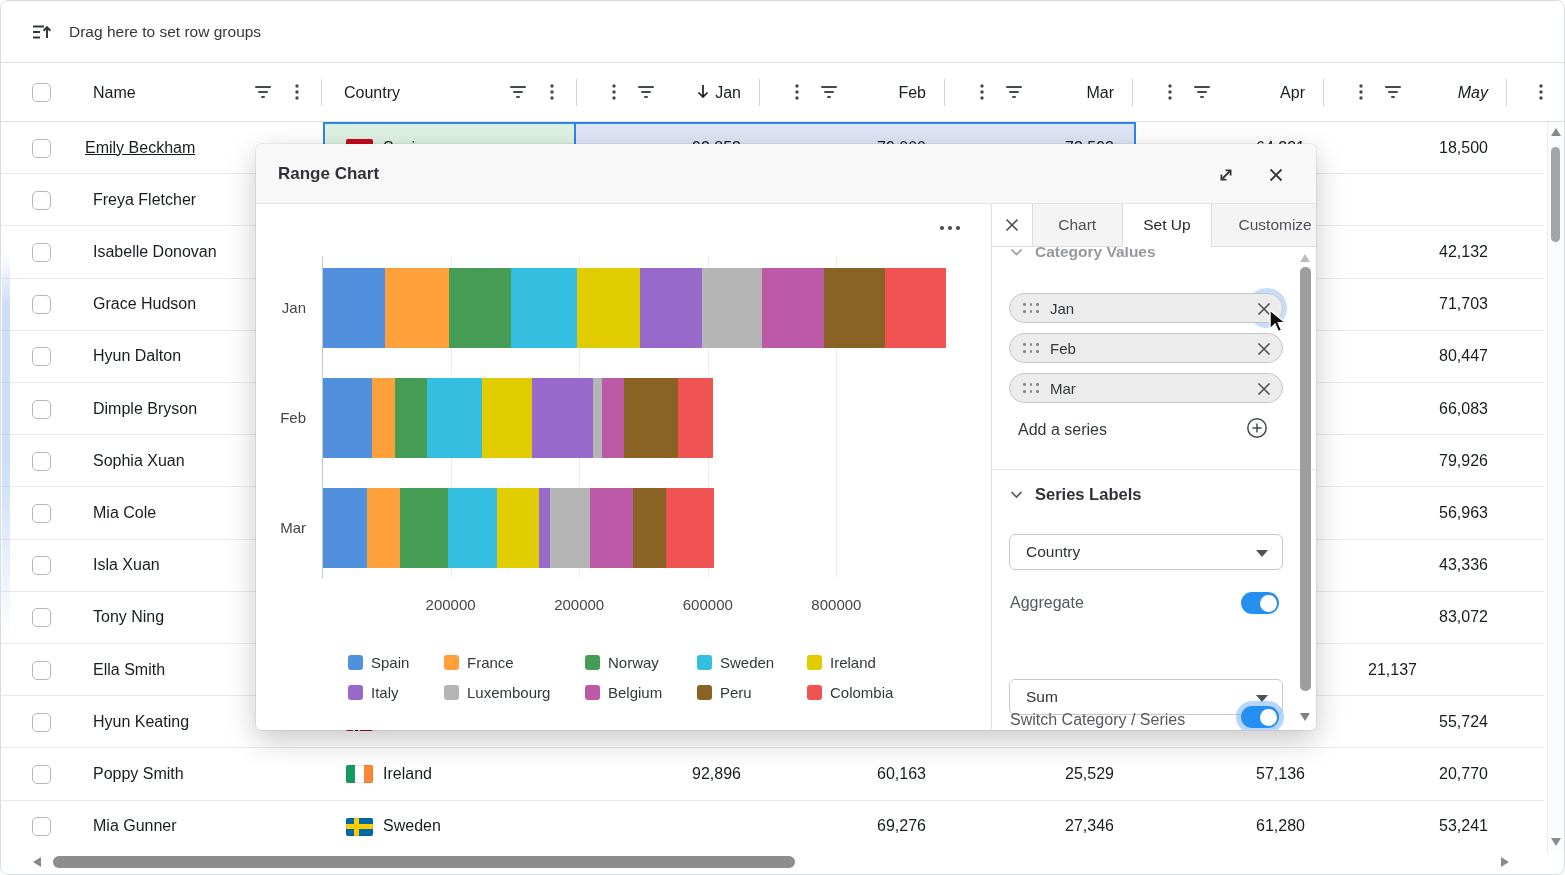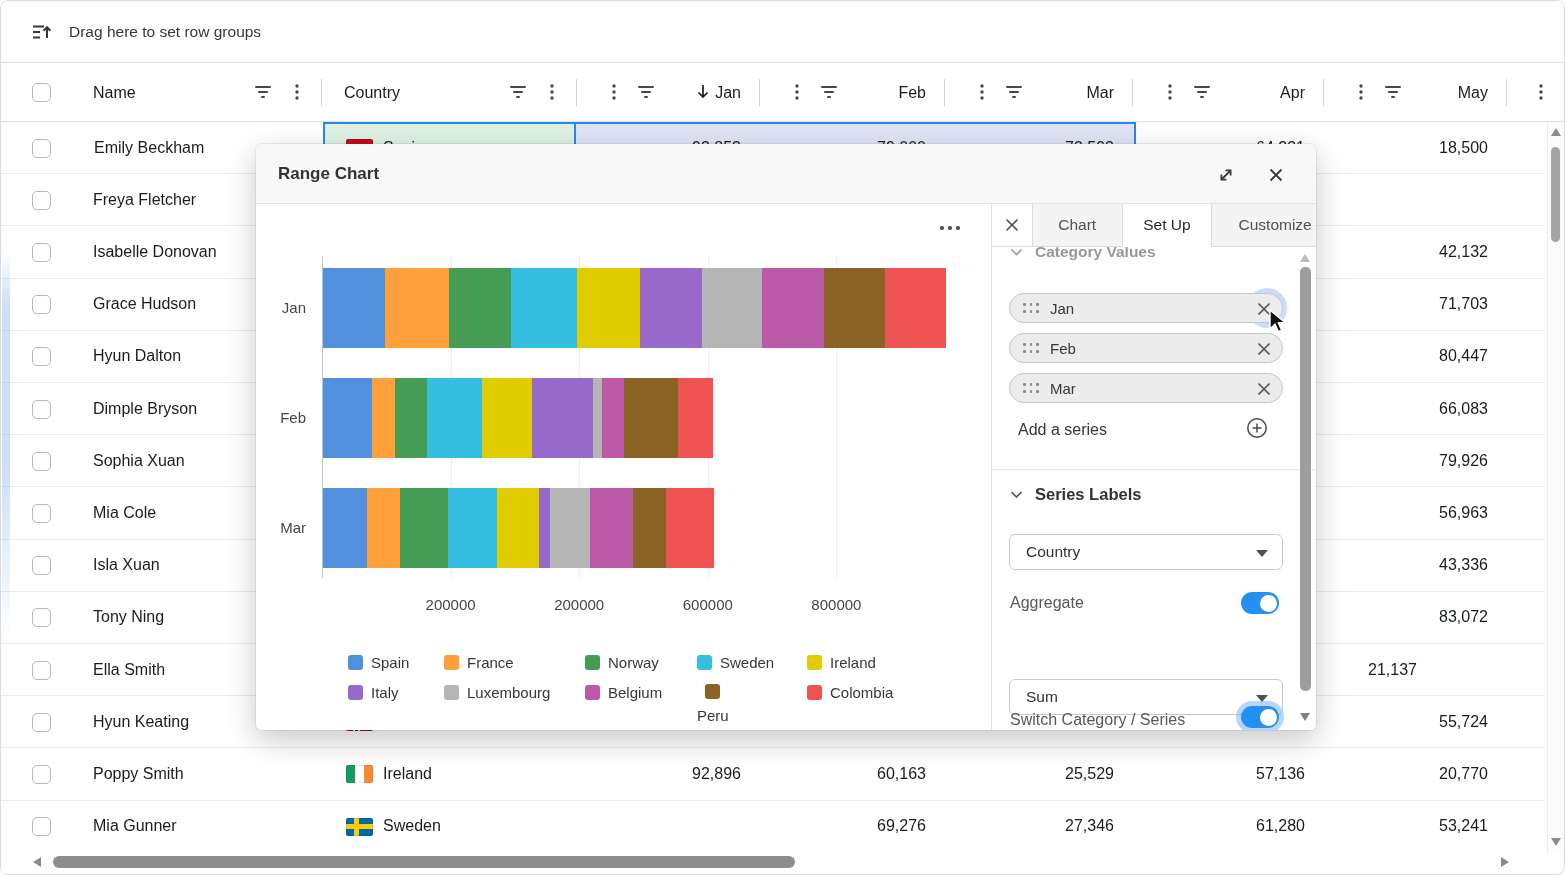--- a/index.html
+++ b/index.html
@@ -215,38 +215,38 @@
           <circle cx="2" cy="14" r="1.7" fill="#44494d"></circle>
         </svg>
       </div>
       <div class="icon-btn" style="left: 1380px;">
         <svg width="18" height="16" viewBox="0 0 18 16">
           <rect x="1" y="2" width="16" height="2" rx="1" fill="#44494d"></rect>
           <rect x="4" y="7" width="10" height="2" rx="1" fill="#44494d"></rect>
           <rect x="7" y="12" width="4" height="2" rx="1" fill="#44494d"></rect>
         </svg>
       </div>
-      <div class="hdr-label" style="left: 1377px; width: 110px; justify-content: flex-end; gap: 6px;">
+      <div class="hdr-label" style="left: 1377px; width: 110px; justify-content: flex-end; gap: 6px; font-style: italic;">
         <span>May</span>
       </div>
       <div class="hdr-sep" style="left: 1505px;"></div>
       <div class="icon-btn" style="left: 1528px;">
         <svg width="4" height="16" viewBox="0 0 4 16">
           <circle cx="2" cy="2" r="1.7" fill="#44494d"></circle>
           <circle cx="2" cy="8" r="1.7" fill="#44494d"></circle>
           <circle cx="2" cy="14" r="1.7" fill="#44494d"></circle>
         </svg>
       </div>
     </div>
   <div class="grid-body" id="gridBody">
       <div class="row" style="top: 0px; height: 52.2px;">
         <div class="range-green"></div>
         <div class="range-blue"></div>
         <div class="checkbox" style="top: 16.6px;"></div>
-        <div class="celltext" style="left: 93px;">Emily Beckham</div>
+        <div class="celltext" style="left: 84px; text-decoration: underline;">Emily Beckham</div>
         <div class="flag flag-spain" style="top: 17.1px;"></div>
         <div class="celltext" style="left: 382px;">Spain</div>
         <div class="cellnum" style="left: 620px; width: 120px;">92,853</div>
         <div class="cellnum" style="left: 805px; width: 120px;">79,000</div>
         <div class="cellnum" style="left: 993px; width: 120px;">73,593</div>
         <div class="cellnum" style="left: 1184px; width: 120px;">64,231</div>
         <div class="cellnum" style="left: 1367px; width: 120px;">18,500</div>
       </div>
       <div class="row" style="top: 52.2px; height: 52.2px;">
         <div class="checkbox" style="top: 16.6px;"></div>
@@ -432,21 +432,21 @@
           <span class="leg-label">Italy</span>
         </div>
         <div class="leg-item" style="left: 188px; top: 480px;">
           <div class="leg-marker" style="background: rgb(181, 181, 181);"></div>
           <span class="leg-label">Luxembourg</span>
         </div>
         <div class="leg-item" style="left: 329px; top: 480px;">
           <div class="leg-marker" style="background: rgb(189, 90, 167);"></div>
           <span class="leg-label">Belgium</span>
         </div>
-        <div class="leg-item" style="left: 441px; top: 480px; flex-direction: column;">
+        <div class="leg-item" style="left: 441px; top: 480px;">
           <div class="leg-marker" style="background: rgb(138, 98, 36);"></div>
           <span class="leg-label">Peru</span>
         </div>
         <div class="leg-item" style="left: 551px; top: 480px;">
           <div class="leg-marker" style="background: rgb(239, 84, 82);"></div>
           <span class="leg-label">Colombia</span>
         </div>
       </div>
     <div class="panel">
       <div class="tabbar" id="tabbar">

